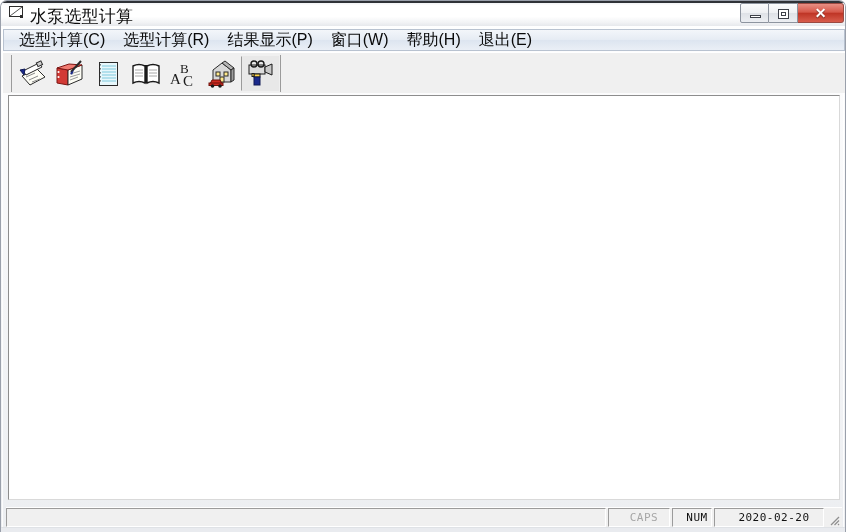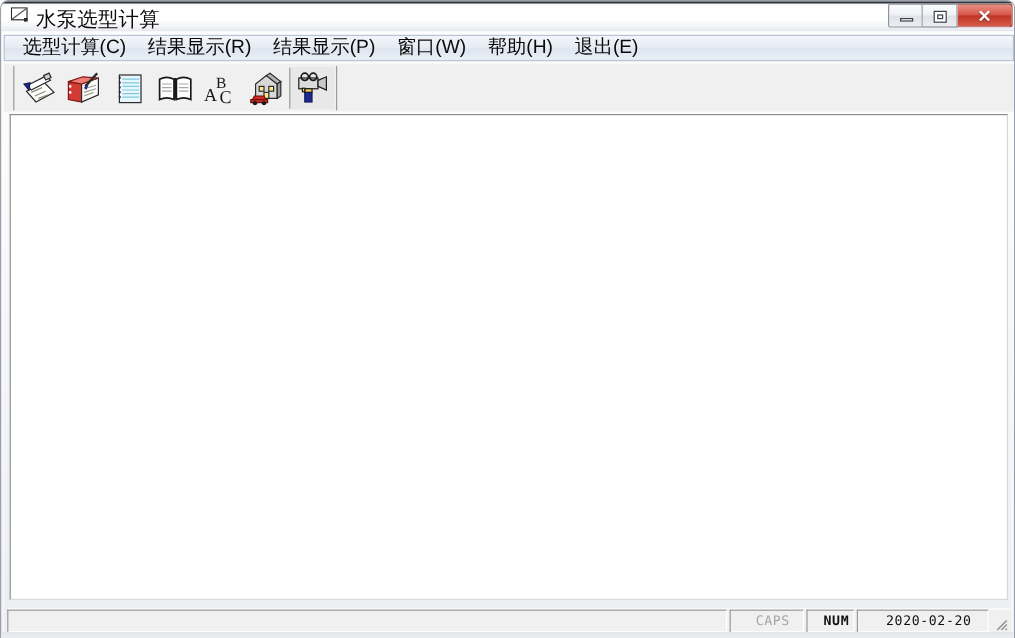--- a/index.html
+++ b/index.html
@@ -227,21 +227,21 @@
     justify-content: center;
     font-family: "DejaVu Sans Mono", "Liberation Mono", monospace;
     font-size: 11px;
     letter-spacing: 0.5px;
     margin-right: 2px;
     height: 19px;
     padding-left: 10px;
   }
   .sb-main { flex: 1 1 auto; justify-content: flex-start; padding-left: 4px; }
   .sb-caps { width: 62px; color: #a6a6a6; }
-  .sb-num  { width: 40px; color: #111111; font-weight: bold; }
+  .sb-num  { width: 40px; color: #111111; font-weight: normal; }
   .sb-date { width: 110px; color: #111111; }
   .sb-time { width: 96px; color: #111111; }
   .sb-grip {
     width: 16px;
     position: relative;
     margin-right: 0;
   }
   .grip-svg { position: absolute; right: 1px; bottom: 1px; }
 
   .bottom-edge {
@@ -278,21 +278,21 @@
         </span>
       </div>
       <div class="wbtn wbtn-close">
         <span class="glyph-x">✕</span>
       </div>
     </div>
   </div>
 
   <div class="menubar">
     <div class="menu-item">选型计算(C)</div>
-    <div class="menu-item">结果显示(R)</div>
+    <div class="menu-item">选型计算(R)</div>
     <div class="menu-item">结果显示(P)</div>
     <div class="menu-item">窗口(W)</div>
     <div class="menu-item">帮助(H)</div>
     <div class="menu-item">退出(E)</div>
   </div>
 
   <div class="toolbar">
     <div class="toolbar-band">
 
       <div class="tbtn">

